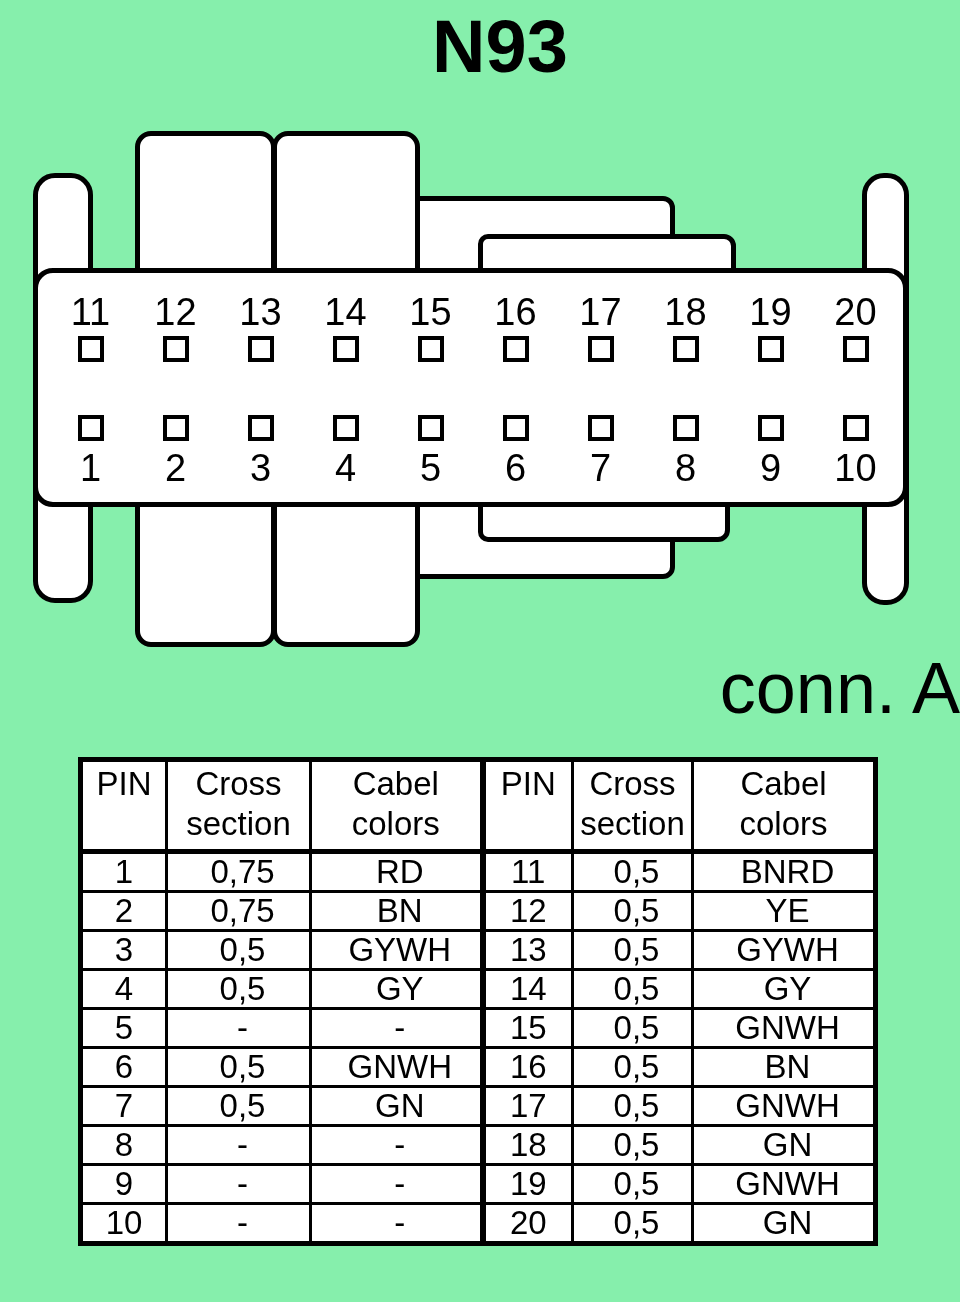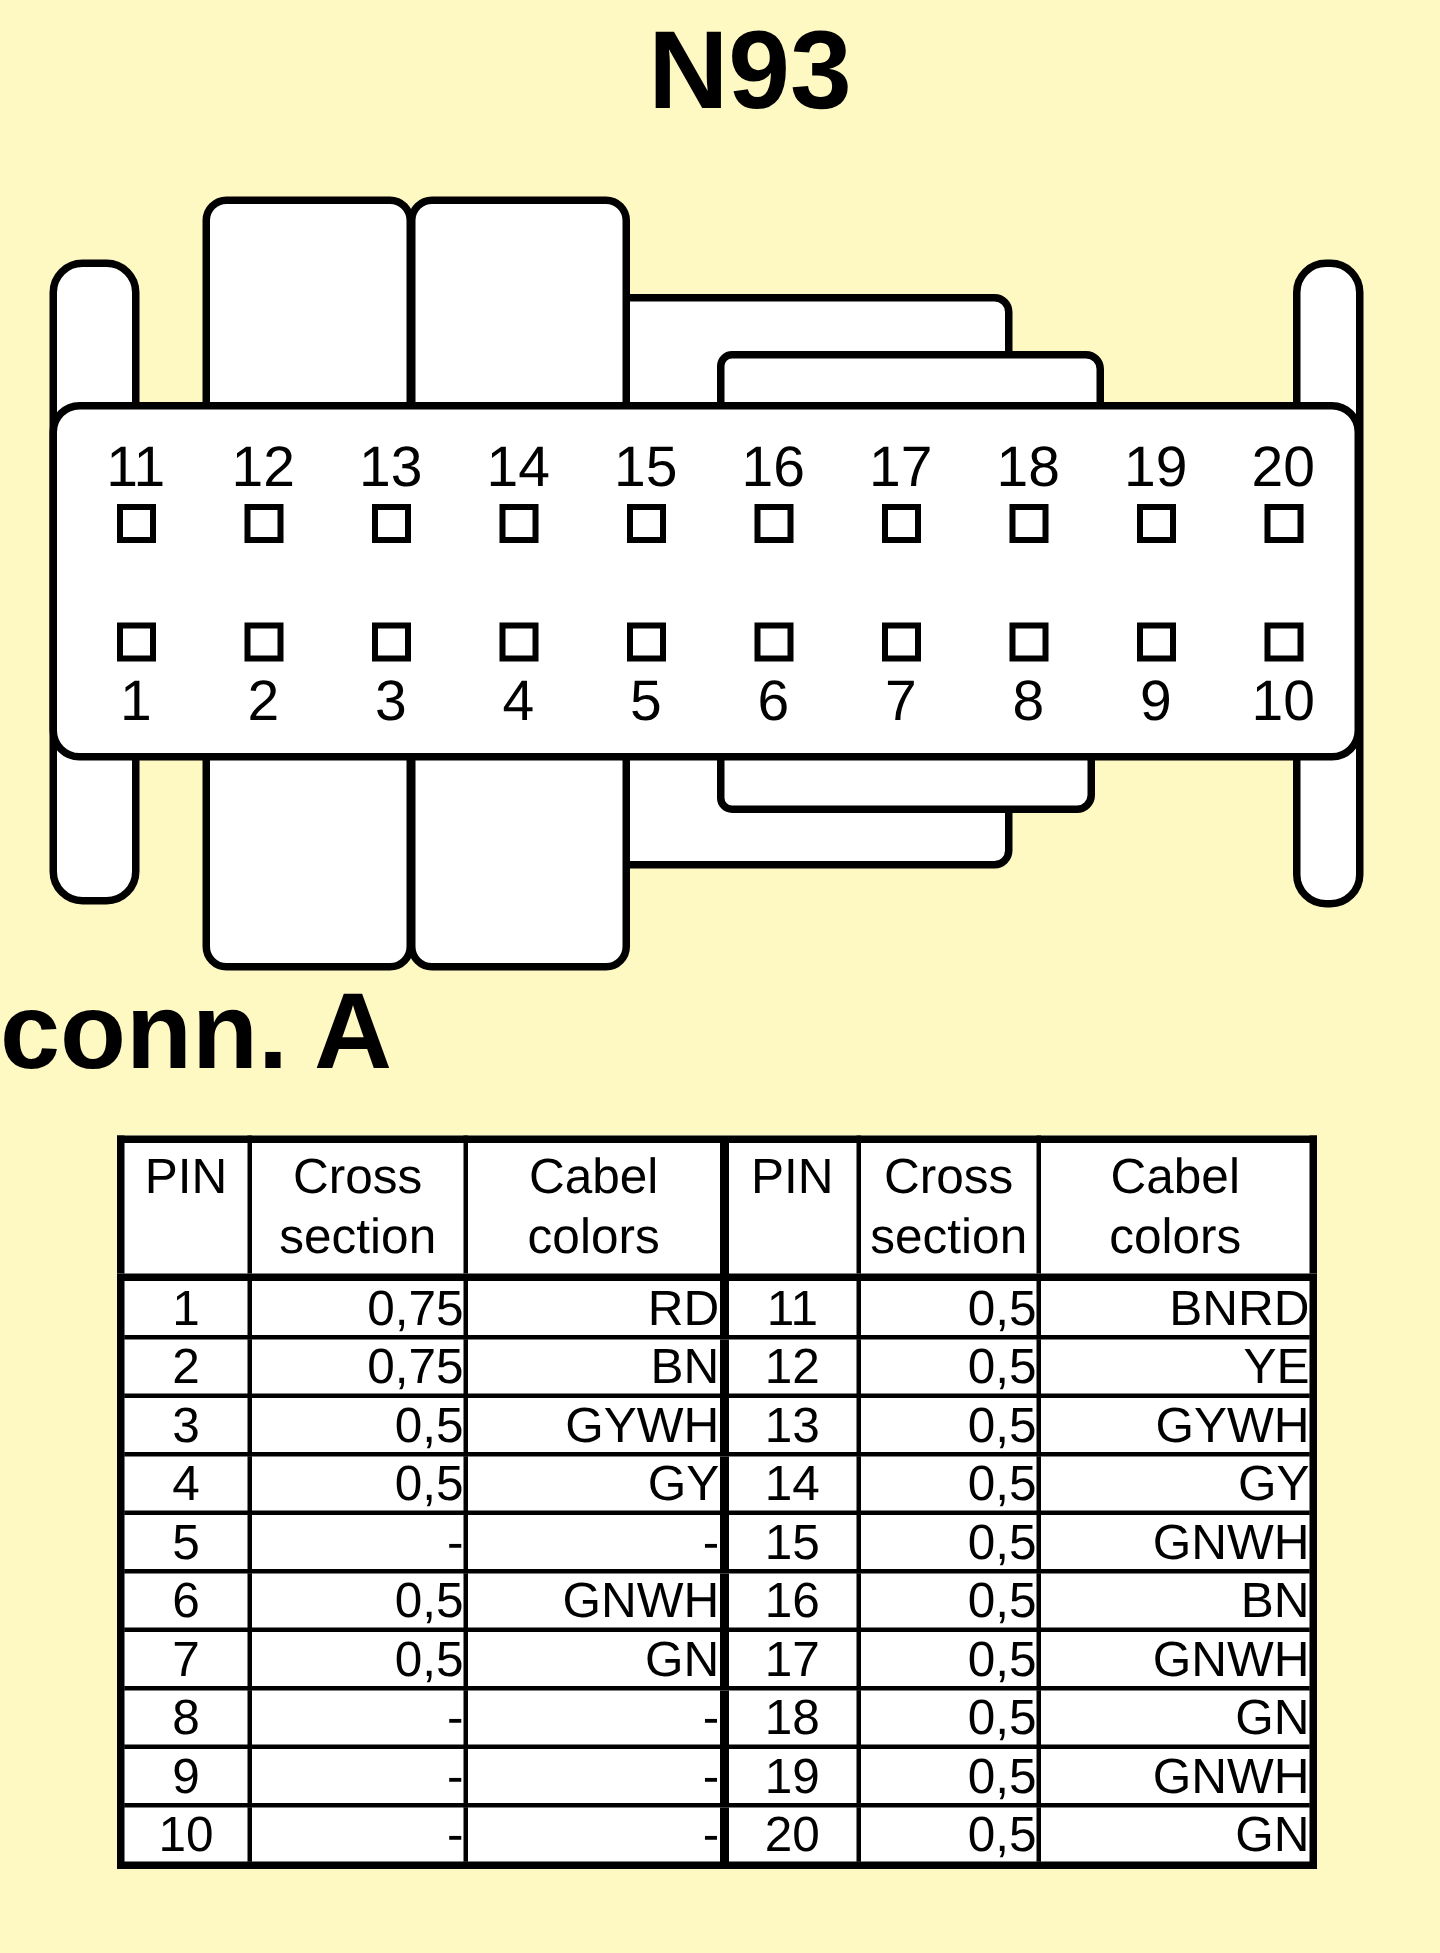--- a/index.html
+++ b/index.html
@@ -1,35 +1,35 @@
 <!DOCTYPE html>
 <html><head>
 <meta charset="utf-8">
 <style>
   html, body { margin:0; padding:0; }
   body { background:#ffffff; }
   .page {
     position:relative;
     width:960px; height:1302px;
-    background:#fef9c3;
+    background:#86efac;
     color:#000000;
     font-family:"Liberation Sans", "DejaVu Sans", sans-serif;
     overflow:hidden;
   }
   .title {
     position:absolute; top:10px; left:0; right:0;
     box-sizing:border-box; padding-left:40px;
     text-align:center;
     font-size:74px; font-weight:bold; line-height:1;
     margin:0;
   }
   .conn-label {
     position:absolute; top:652px; left:0; right:0;
-    text-align:left;
-    font-size:72px; font-weight:bold; line-height:1;
+    text-align:right;
+    font-size:72px; font-weight:normal; line-height:1;
   }
   
   .shape {
     position:absolute; box-sizing:border-box;
     background:#ffffff; border:5px solid #000000;
   }
   .latch-left       { left:33px;  top:173px; width:60px;  height:430px; border-radius:22px; }
   .latch-right      { left:862px; top:173px; width:47px;  height:432px; border-radius:22px; }
   .step-top-outer   { left:412px; top:196px; width:263px; height:90px;  border-radius:0 12px 0 0; }
   .step-top-inner   { left:478px; top:234px; width:258px; height:52px;  border-radius:10px 12px 0 0; }
@@ -66,21 +66,21 @@
   .pin-table th, .pin-table td {
     border:3px solid #000000; overflow:hidden;
   }
   .pin-table th {
     font-weight:normal; height:85px; vertical-align:top;
     line-height:40px; padding:2px 0 0 0; 
     border-bottom-width:5px;
   }
   .pin-table td { height:36px; line-height:36px; padding:0; }
   td.c-pin { text-align:center; }
-  td.c-val { text-align:right; padding-left:8px; }
+  td.c-val { text-align:center; padding-left:8px; }
   .c-mid   { border-left-width:6px !important; }
 </style>
 </head>
 <body>
 
 <div class="page">
 
   <h1 class="title">N93</h1>
 
   <div>

